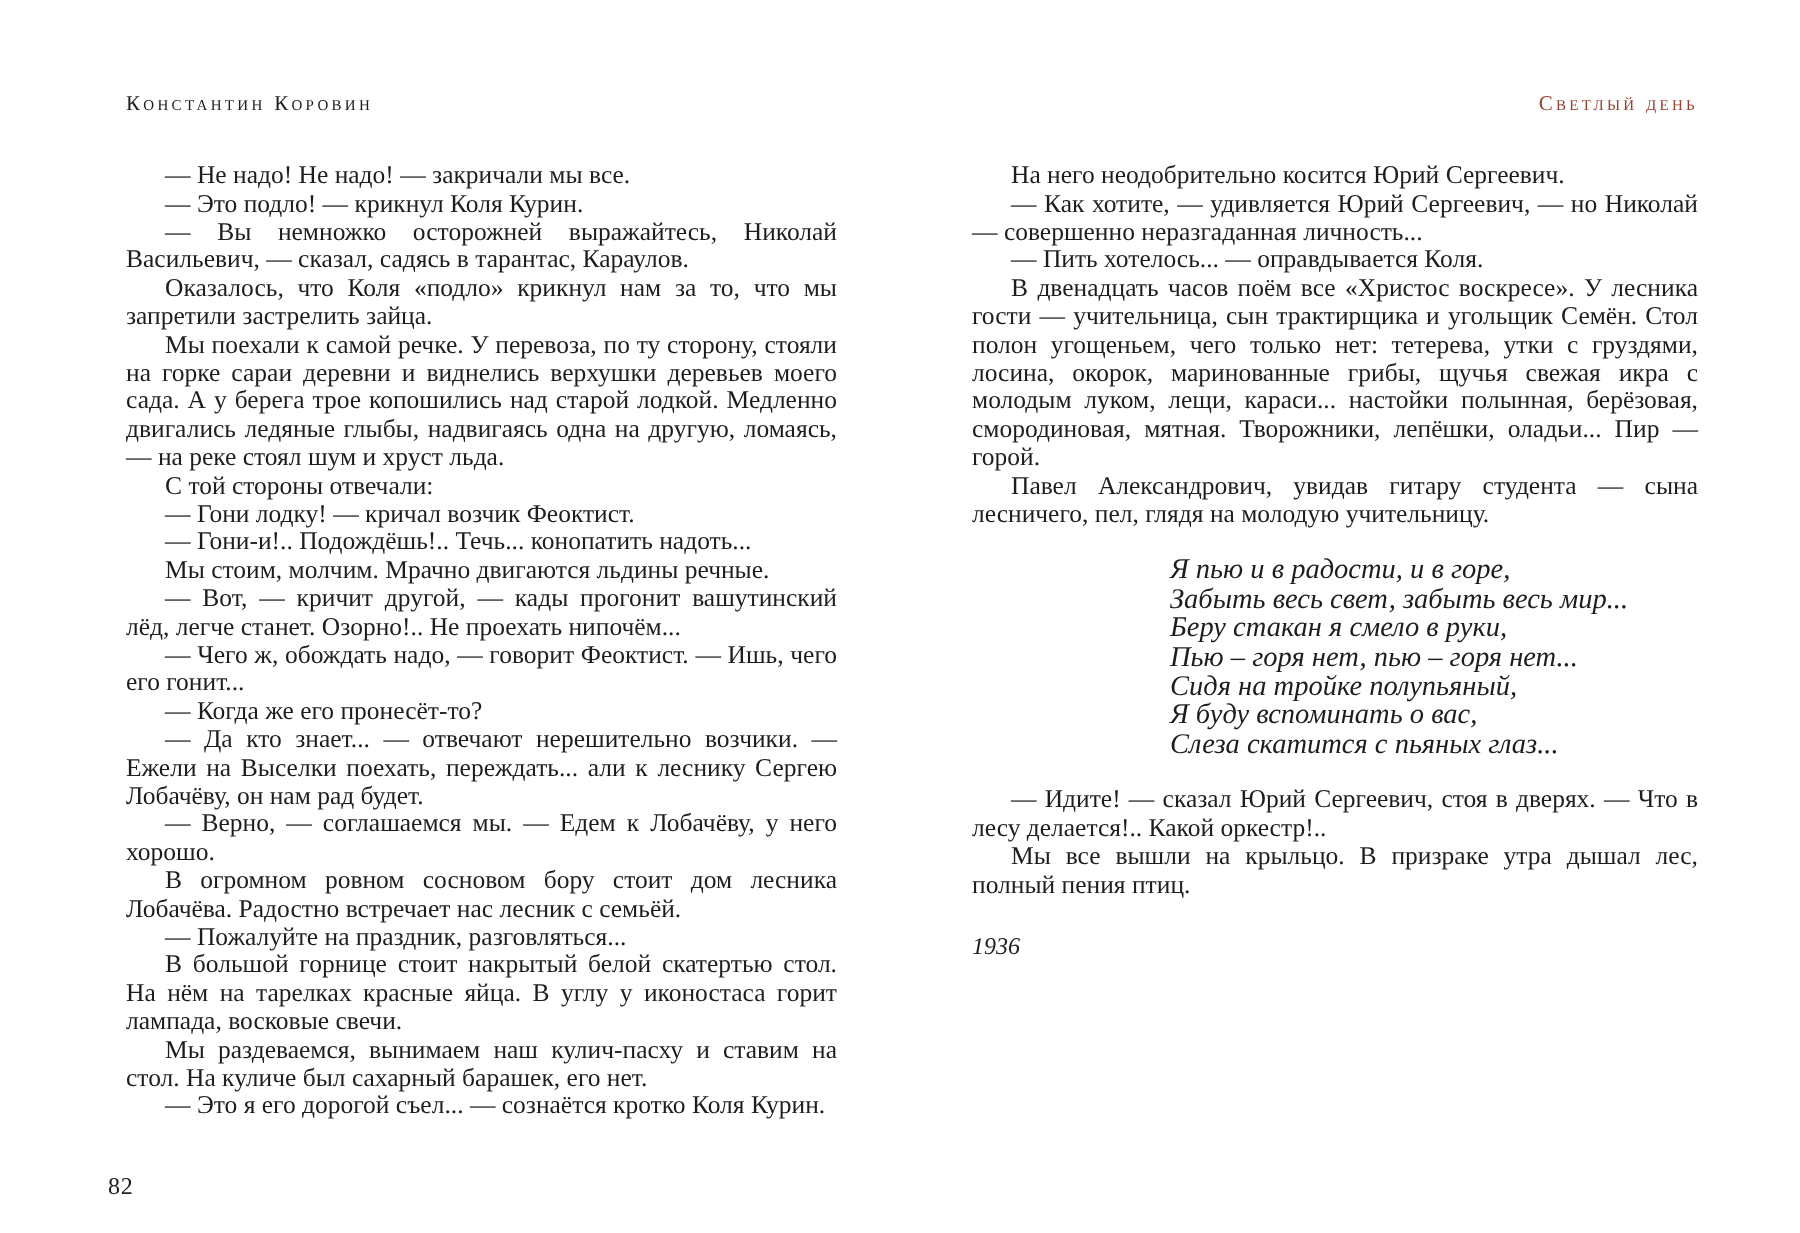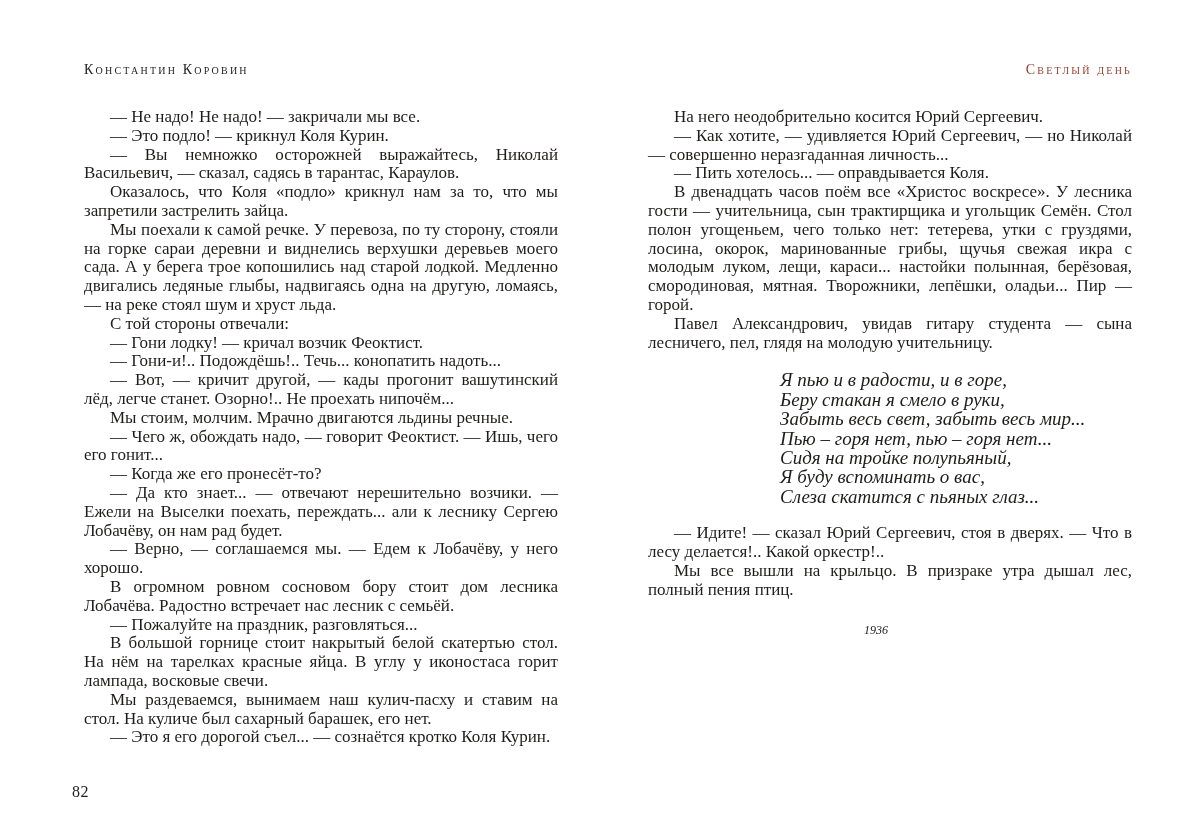--- a/index.html
+++ b/index.html
@@ -55,23 +55,23 @@
     margin: 18px 0 18px 132px;
     font-style: italic;
     font-size: 19px;
     line-height: 19.4px;
   }
   .verse .verse-line { white-space: nowrap; }
 
   .year {
     margin-top: 24px;
     padding-right: 28px;
-    text-align: center;
+    text-align: left;
     font-style: italic;
-    font-size: 12px;
+    font-size: 16px;
   }
 
   .page-number {
     position: absolute;
     left: 72px;
     top: 758px;
     font-size: 16px;
     letter-spacing: 0.5px;
     margin-top: 25px;
   }
@@ -92,23 +92,23 @@
       <p>Оказалось, что Коля «подло» крикнул нам за то, что мы запретили застрелить зайца.</p>
 
       <p>Мы поехали к самой речке. У перевоза, по ту сторону, стояли на горке сараи деревни и виднелись верхушки деревьев моего сада. А у берега трое копошились над старой лодкой. Медленно двигались ледяные глыбы, надвигаясь одна на другую, ломаясь, — на реке стоял шум и хруст льда.</p>
 
       <p>С той стороны отвечали:</p>
 
       <p>— Гони лодку! — кричал возчик Феоктист.</p>
 
       <p>— Гони-и!.. Подождёшь!.. Течь... конопатить надоть...</p>
 
+      <p>Мы стоим, молчим. Мрачно двигаются льдины речные.</p>
+
       <p>— Вот, — кричит другой, — кады прогонит вашутинский лёд, легче станет. Озорно!.. Не проехать нипочём...</p>
-
-      <p>Мы стоим, молчим. Мрачно двигаются льдины речные.</p>
 
       <p>— Чего ж, обождать надо, — говорит Феоктист. — Ишь, чего его гонит...</p>
 
       <p>— Когда же его пронесёт-то?</p>
 
       <p>— Да кто знает... — отвечают нерешительно возчики. — Ежели на Выселки поехать, переждать... али к леснику Сергею Лобачёву, он нам рад будет.</p>
 
       <p>— Верно, — соглашаемся мы. — Едем к Лобачёву, у него хорошо.</p>
 
       <p>В огромном ровном сосновом бору стоит дом лесника Лобачёва. Радостно встречает нас лесник с семьёй.</p>
@@ -136,23 +136,23 @@
       <p>— Пить хотелось... — оправдывается Коля.</p>
 
       <p>В двенадцать часов поём все «Христос воскресе». У лесника гости — учительница, сын трактирщика и угольщик Семён. Стол полон угощеньем, чего только нет: тетерева, утки с груздями, лосина, окорок, маринованные грибы, щучья свежая икра с молодым луком, лещи, караси... настойки полынная, берёзовая, смородиновая, мятная. Творожники, лепёшки, оладьи... Пир — горой.</p>
 
       <p>Павел Александрович, увидав гитару студента — сына лесничего, пел, глядя на молодую учительницу.</p>
     </div>
   <div class="verse">
 
       <div class="verse-line">Я пью и в радости, и в горе,</div>
 
+      <div class="verse-line">Забыть весь свет, забыть весь мир...</div>
+
       <div class="verse-line">Беру стакан я смело в руки,</div>
-
-      <div class="verse-line">Забыть весь свет, забыть весь мир...</div>
 
       <div class="verse-line">Пью – горя нет, пью – горя нет...</div>
 
       <div class="verse-line">Сидя на тройке полупьяный,</div>
 
       <div class="verse-line">Я буду вспоминать о вас,</div>
 
       <div class="verse-line">Слеза скатится с пьяных глаз...</div>
     </div>
   <div class="body-text no-top">

